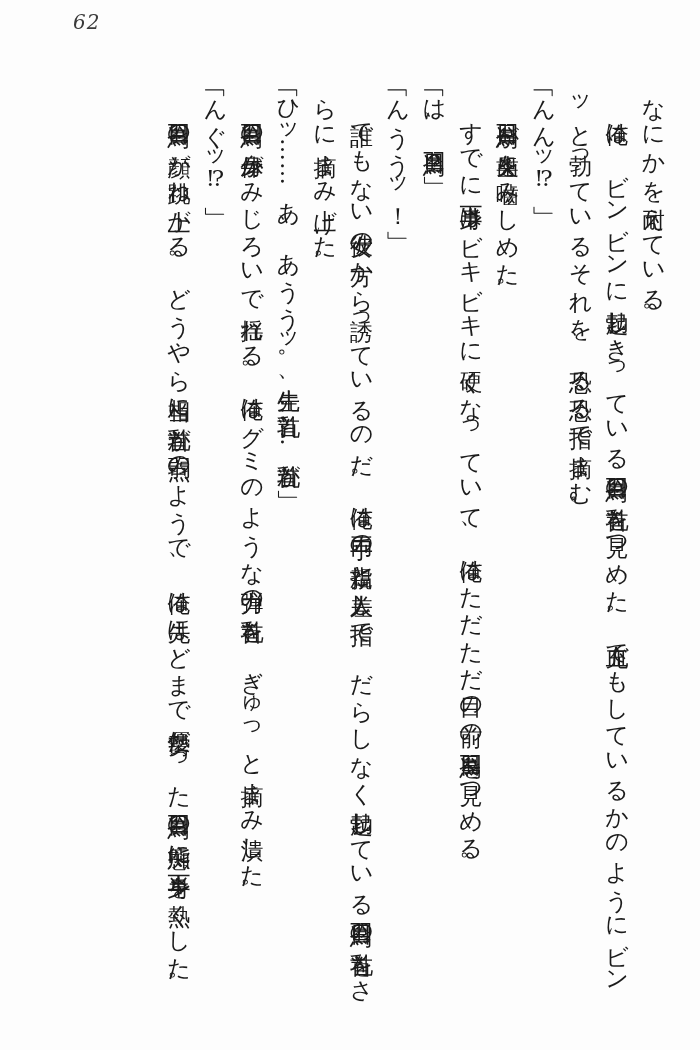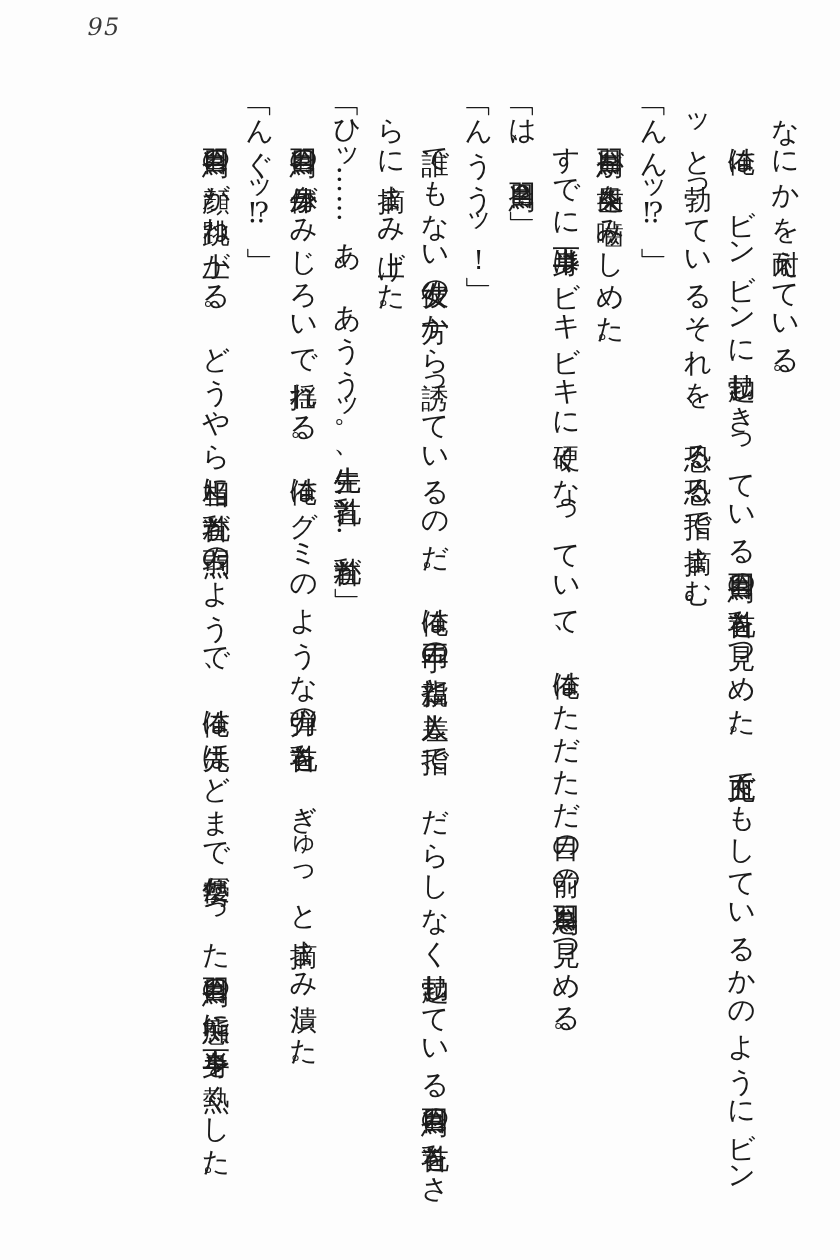--- a/index.html
+++ b/index.html
@@ -46,21 +46,21 @@
     padding: 0;
   }
   .para.indent {
     text-indent: 24px;
   }
 </style>
 </head>
 <body>
 
 <div class="page">
-  <div class="page-number">95</div>
+  <div class="page-number">62</div>
   <div class="text-block">
       <p class="para">なにかを耐えている。</p>
       <p class="para indent">俺は、ビンビンに勃起しきっている羽目鳥の乳首を見つめた。充血でもしているかのようにビンッと勃っているそれを、恐る恐る指で摘まむ。</p>
       <p class="para">「んんッ⁉」</p>
       <p class="para indent">羽目鳥が奥歯を嚙みしめた。</p>
       <p class="para indent">すでに下半身はビキビキに硬くなっていて、俺はただただ目の前の羽目鳥を見つめる。</p>
       <p class="para">「は、羽目鳥？」</p>
       <p class="para">「んううッ！」</p>
       <p class="para indent">誰でもない彼女の方から誘っているのだ。俺は両手の親指と人差し指で、だらしなく勃起している羽目鳥の乳首をさらに摘まみ上げた。</p>
       <p class="para">「ひッ……あ、あううッ。先生、乳首……乳首が」</p>

